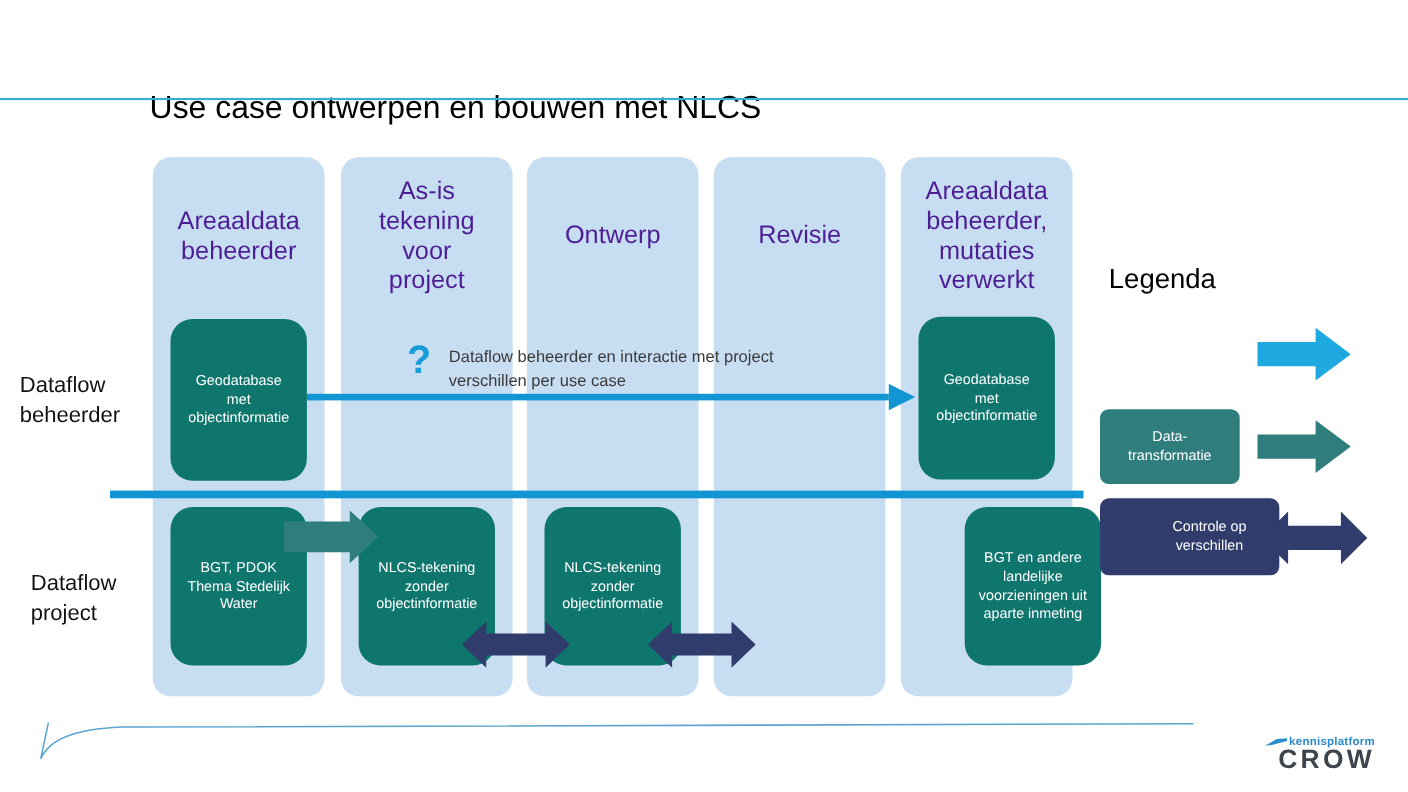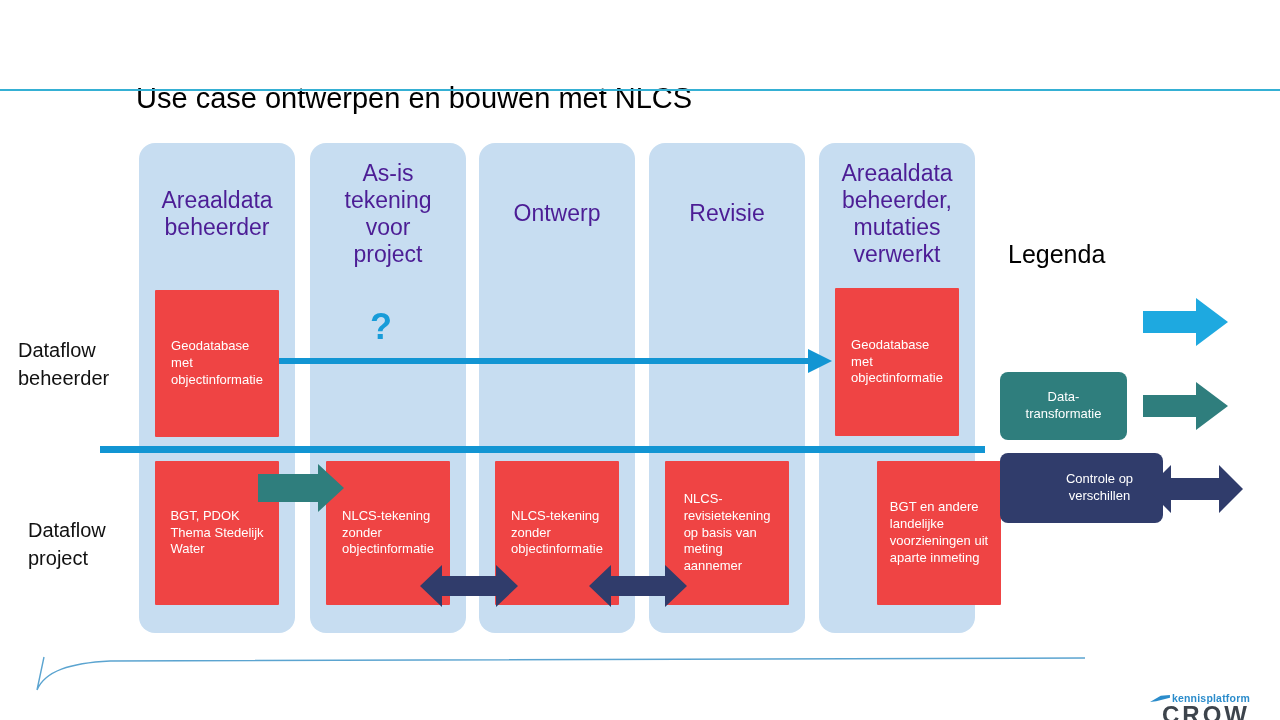--- a/index.html
+++ b/index.html
@@ -9,22 +9,22 @@
   .pre{white-space:pre-line;}
 
   .title{left:136px;top:42px;font-size:29px;font-weight:normal;color:#000;margin-top:40px;}
   .title-rule{left:0;top:89px;width:1280px;height:2px;background:#35b0d4;}
 
   .col{top:143px;width:156px;height:490px;background:#c7ddf1;border-radius:16px;}
   .col-1{left:139px;} .col-2{left:310px;} .col-3{left:479px;} .col-4{left:649px;} .col-5{left:819px;}
   .col-header{height:142px;display:flex;align-items:center;justify-content:center;
               text-align:center;font-size:23px;line-height:1.18;color:#4c1d95;padding:0 6px;}
 
-  .box{background:#ef4444;border-radius:1px;color:#fff;font-size:13px;line-height:1.3;
-       display:flex;align-items:center;justify-content:center;text-align:left;padding:0 4px;box-sizing:border-box;}
+  .box{background:#0f766e;border-radius:20px;color:#fff;font-size:13px;line-height:1.3;
+       display:flex;align-items:center;justify-content:center;text-align:center;padding:0 4px;box-sizing:border-box;}
   .box-top-1{left:155px;top:290px;width:124px;height:147px;}
   .box-top-5{left:835px;top:288px;width:124px;height:148px;}
   .box-bot{top:461px;height:144px;width:124px;}
   .bb-1{left:155px;} .bb-2{left:326px;} .bb-3{left:495px;} .bb-4{left:665px;} .bb-5{left:877px;}
 
   .row-label{font-size:20px;color:#111;line-height:1.4;}
   .row-label-1{left:18px;top:336px;}
   .row-label-2{left:28px;top:516px;}
 
   .qmark{left:370px;top:306px;font-size:36px;font-weight:bold;color:#189cd9;}
@@ -33,21 +33,21 @@
   .divider{left:100px;top:446px;width:885px;height:7px;background:#1295d3;}
 
   .legend-heading{left:1008px;top:196px;font-size:25px;color:#000;margin-top:44px;}
   .lg-box{left:1000px;width:127px;border-radius:8px;color:#fff;font-size:13px;line-height:1.3;
           display:flex;align-items:center;justify-content:center;text-align:center;}
   .lg-1{top:290px;height:68px;background:#1ea9e0;}
   .lg-2{top:372px;height:68px;background:#2f7e7d;}
   .lg-3{top:453px;height:70px;background:#303c6b;padding-left:36px;}
 
   .logo{left:1150px;top:668px;width:100px;text-align:right;}
-  .logo-top{display:flex;align-items:center;justify-content:flex-end;gap:2px;margin-top:24px;}
+  .logo-top{display:flex;align-items:center;justify-content:flex-end;gap:2px;}
   .logo-sub{font-size:10.5px;font-weight:bold;color:#2b8ccb;letter-spacing:0.2px;}
   .logo-main{font-size:24px;font-weight:800;color:#3d444c;letter-spacing:3px;line-height:0.95;margin-top:0px;}
 </style>
 </head>
 <body>
 
 <div class="slide">
 
   <div class="abs title">Use case ontwerpen en bouwen met NLCS</div>
   <div class="abs title-rule"></div>
@@ -96,42 +96,39 @@
 
   <div class="abs box box-bot bb-1 pre">BGT, PDOK
 Thema Stedelijk
 Water</div>
   <div class="abs box box-bot bb-2 pre">NLCS-tekening
 zonder
 objectinformatie</div>
   <div class="abs box box-bot bb-3 pre">NLCS-tekening
 zonder
 objectinformatie</div>
-  <div class="abs box box-bot bb-4 pre">NLCS-
-revisietekening
-op basis van
-meting
-aannemer</div>
   <div class="abs box box-bot bb-5 pre">BGT en andere
 landelijke
 voorzieningen uit
 aparte inmeting</div>
 
   <svg class="abs" style="left:258px;top:464px;" width="86" height="48" viewBox="0 0 86 48">
     <polygon points="0,10 60,10 60,0 86,24 60,48 60,38 0,38" fill="#2f7e7d"></polygon>
   </svg>
 
   <svg class="abs" style="left:420px;top:565px;" width="98" height="42" viewBox="0 0 98 42">
     <polygon points="22,0 22,11 76,11 76,0 98,21 76,42 76,31 22,31 22,42 0,21" fill="#303c6b"></polygon>
   </svg>
   <svg class="abs" style="left:589px;top:565px;" width="98" height="42" viewBox="0 0 98 42">
     <polygon points="22,0 22,11 76,11 76,0 98,21 76,42 76,31 22,31 22,42 0,21" fill="#303c6b"></polygon>
   </svg>
 
   <div class="abs qmark">?</div>
+  <div class="abs ann-text pre">Dataflow beheerder en interactie met project
+verschillen per use case</div>
 
   <div class="abs legend-heading">Legenda</div>
 
   <svg class="abs" style="left:1143px;top:298px;" width="85" height="48" viewBox="0 0 85 48">
     <polygon points="0,13 53,13 53,0 85,24 53,48 53,35 0,35" fill="#1ea9e0"></polygon>
   </svg>
 
   <div class="abs lg-box lg-2 pre">Data-
 transformatie</div>
   <svg class="abs" style="left:1143px;top:382px;" width="85" height="48" viewBox="0 0 85 48">

